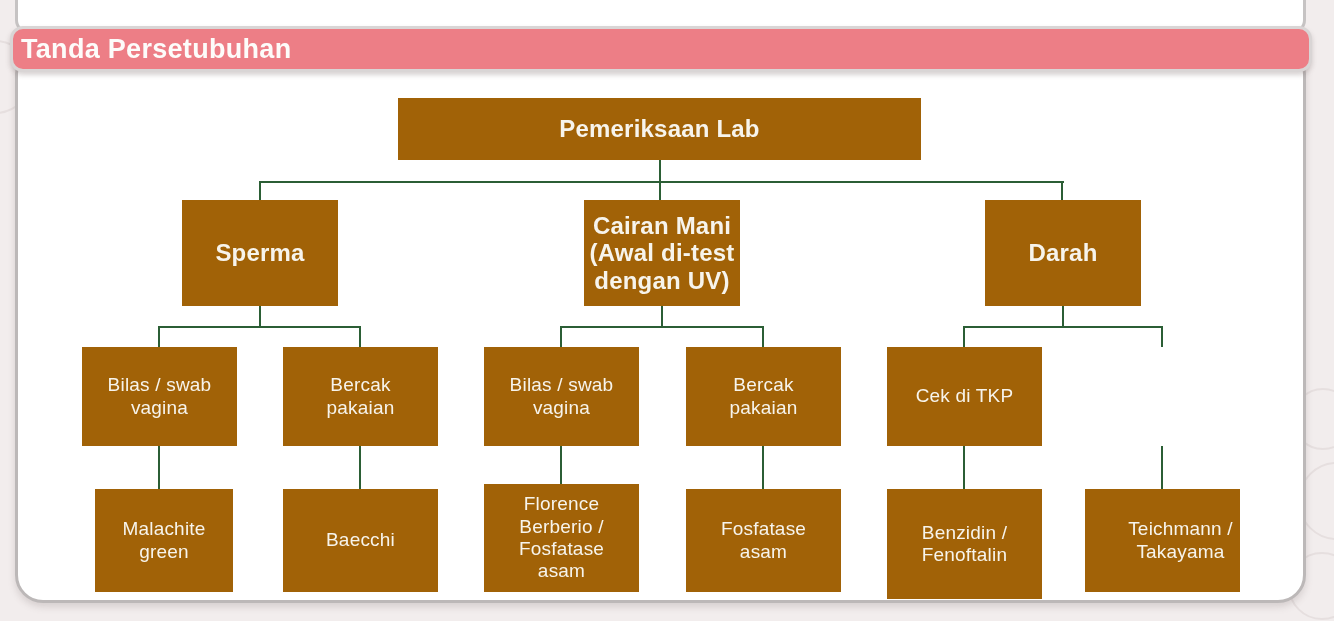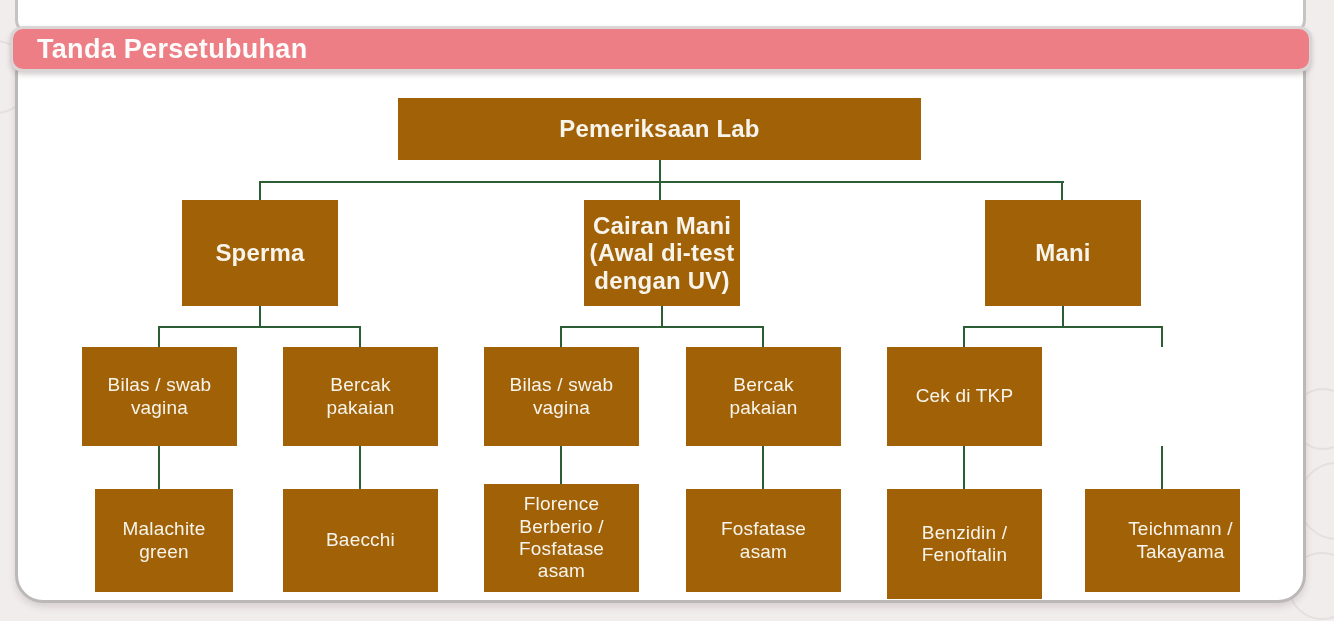--- a/index.html
+++ b/index.html
@@ -46,21 +46,21 @@
     width: 1296px; height: 40px;
     background: #ed7e86;
     border: 3px solid #d9d5d5;
     border-radius: 13px;
     box-shadow: 0 3px 5px rgba(110,95,95,0.28);
     display: flex;
     align-items: center;
     z-index: 3;
   }
   .header-title {
-    padding-left: 24px;
+    padding-left: 8px;
     font-size: 27px;
     font-weight: 800;
     letter-spacing: 0.3px;
     color: #fdfcfa;
   }
   
   .diagram {
     position: absolute;
     inset: 0;
     z-index: 4;
@@ -139,21 +139,21 @@
 
   <div class="node lv2" style="left:182px; top:200px; width:156px; height:106px;text-align:center;">
     <span class="node-label">Sperma</span>
   </div>
   <div class="node lv2" style="left:584px; top:200px; width:156px; height:106px;">
     <span class="node-label">Cairan Mani
 (Awal di-test
 dengan UV)</span>
   </div>
   <div class="node lv2" style="left:985px; top:200px; width:156px; height:106px;">
-    <span class="node-label">Mani</span>
+    <span class="node-label">Darah</span>
   </div>
 
   <div class="node lv3" style="left:82px;  top:347px; width:155px; height:99px;">
     <span class="node-label">Bilas / swab
 vagina</span>
   </div>
   <div class="node lv3" style="left:283px; top:347px; width:155px; height:99px;">
     <span class="node-label">Bercak
 pakaian</span>
   </div>

